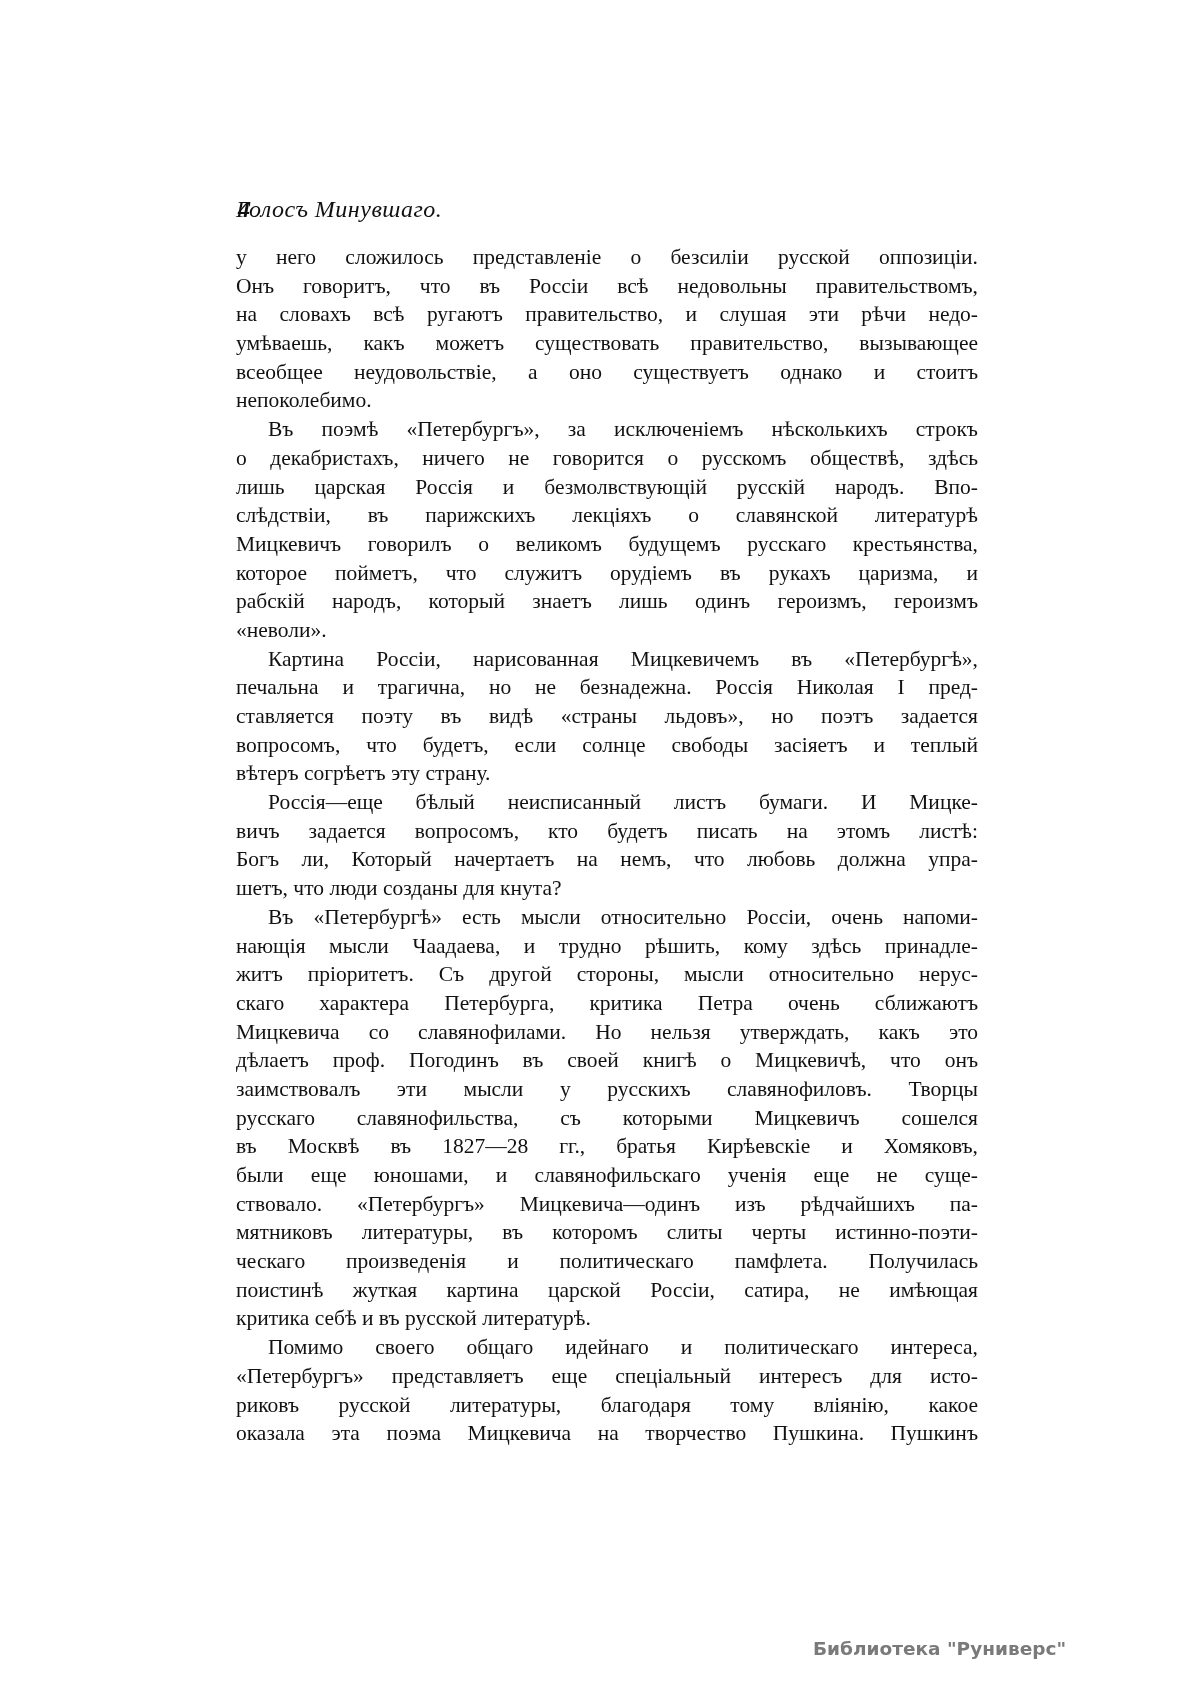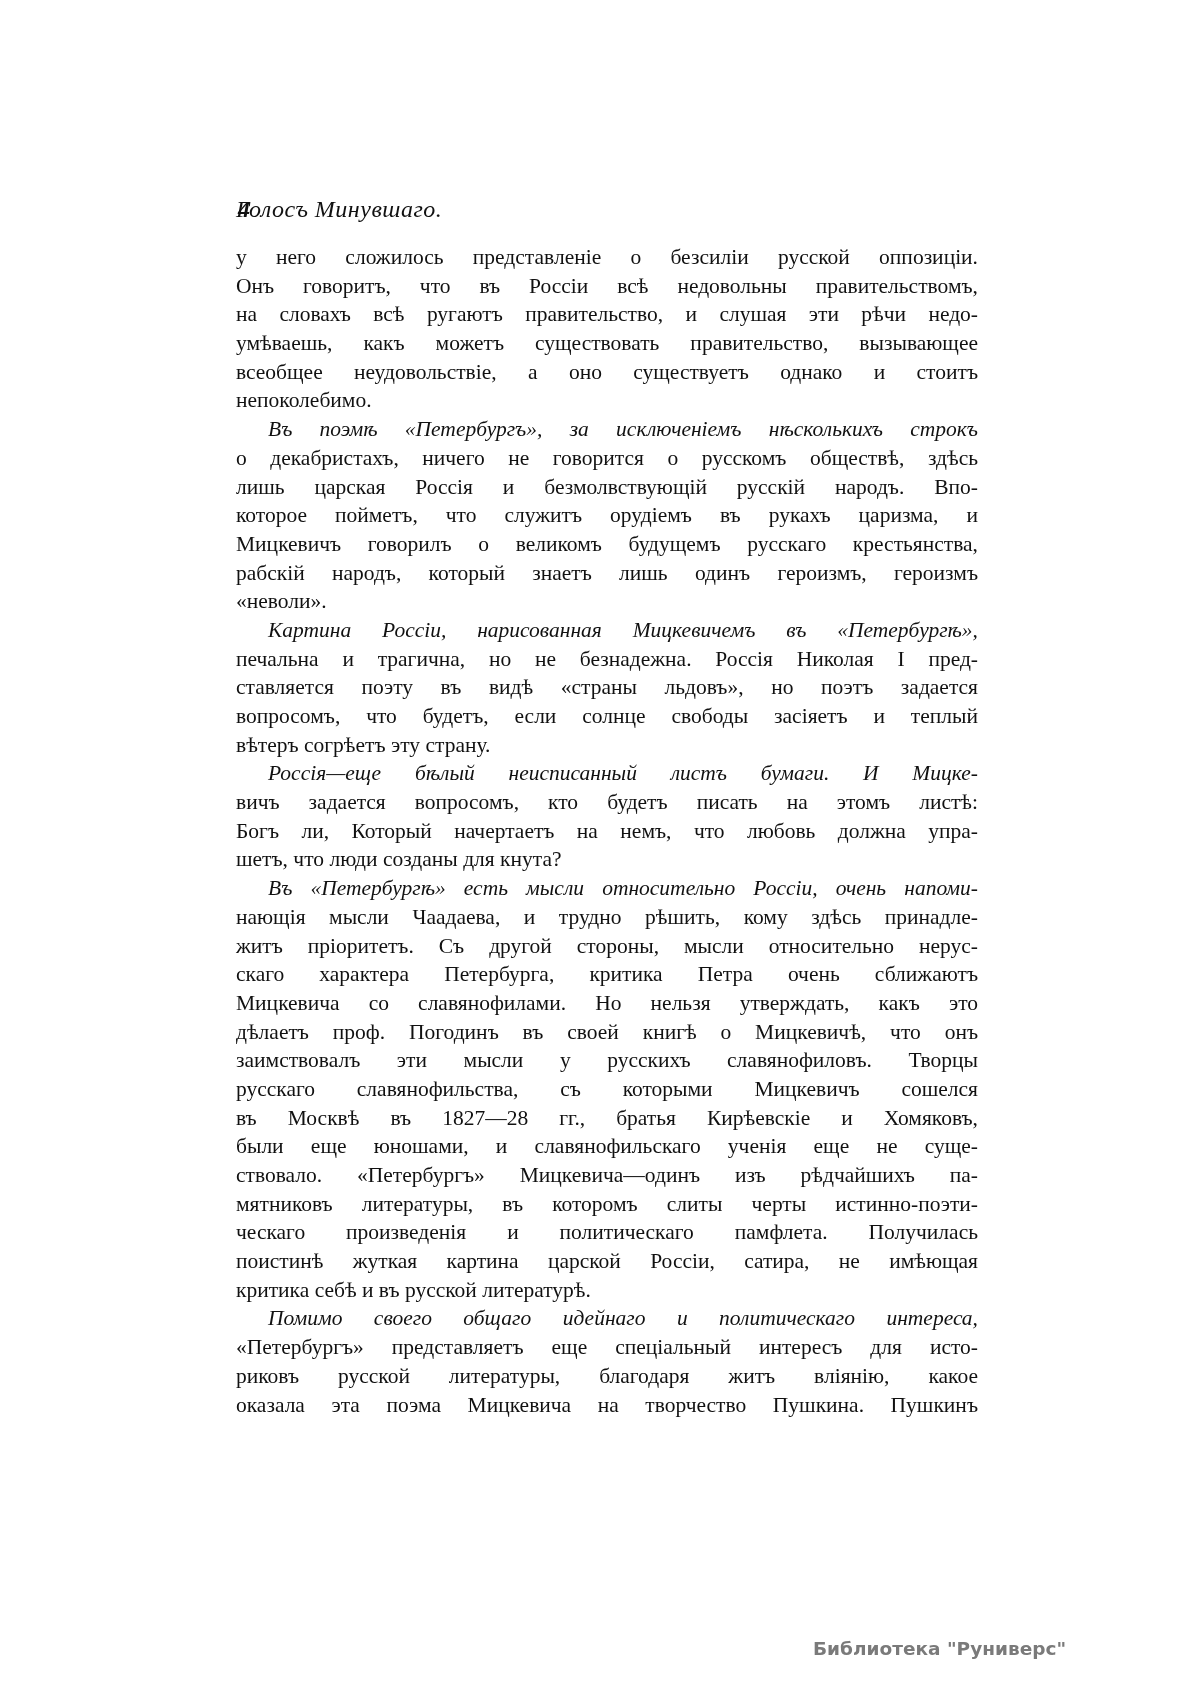--- a/index.html
+++ b/index.html
@@ -53,21 +53,20 @@
     white-space: nowrap;
     text-align: justify;
     text-align-last: justify;
     height: 28.7px;
   }
   .line.last {
     text-align-last: left;
   }
   .line.indent {
     padding-left: 32px;
-    font-style: italic;
   }
   .watermark {
     position: absolute;
     left: 813px;
     top: 1638px;
     font-family: "DejaVu Sans", "Liberation Sans", sans-serif;
     font-weight: bold;
     font-size: 18.5px;
     color: #7a7a7a;
     white-space: nowrap;
@@ -87,22 +86,23 @@
     <span class="line">Онъ говоритъ, что въ Россіи всѣ недовольны правительствомъ,</span>
     <span class="line">на словахъ всѣ ругаютъ правительство, и слушая эти рѣчи недо-</span>
     <span class="line">умѣваешь, какъ можетъ существовать правительство, вызывающее</span>
     <span class="line">всеобщее неудовольствіе, а оно существуетъ однако и стоитъ</span>
     <span class="line last">непоколебимо.</span>
   </div>
   <div>
     <span class="line indent">Въ поэмѣ «Петербургъ», за исключеніемъ нѣсколькихъ строкъ</span>
     <span class="line">о декабристахъ, ничего не говорится о русскомъ обществѣ, здѣсь</span>
     <span class="line">лишь царская Россія и безмолвствующій русскій народъ. Впо-</span>
+    <span class="line">слѣдствіи, въ парижскихъ лекціяхъ о славянской литературѣ</span>
+    <span class="line">Мицкевичъ говорилъ о великомъ будущемъ русскаго крестьянства,</span>
     <span class="line">которое пойметъ, что служитъ орудіемъ въ рукахъ царизма, и</span>
-    <span class="line">Мицкевичъ говорилъ о великомъ будущемъ русскаго крестьянства,</span>
     <span class="line">рабскій народъ, который знаетъ лишь одинъ героизмъ, героизмъ</span>
     <span class="line last">«неволи».</span>
   </div>
   <div>
     <span class="line indent">Картина Россіи, нарисованная Мицкевичемъ въ «Петербургѣ»,</span>
     <span class="line">печальна и трагична, но не безнадежна. Россія Николая I пред-</span>
     <span class="line">ставляется поэту въ видѣ «страны льдовъ», но поэтъ задается</span>
     <span class="line">вопросомъ, что будетъ, если солнце свободы засіяетъ и теплый</span>
     <span class="line last">вѣтеръ согрѣетъ эту страну.</span>
   </div>
@@ -125,18 +125,18 @@
     <span class="line">были еще юношами, и славянофильскаго ученія еще не суще-</span>
     <span class="line">ствовало. «Петербургъ» Мицкевича—одинъ изъ рѣдчайшихъ па-</span>
     <span class="line">мятниковъ литературы, въ которомъ слиты черты истинно-поэти-</span>
     <span class="line">ческаго произведенія и политическаго памфлета. Получилась</span>
     <span class="line">поистинѣ жуткая картина царской Россіи, сатира, не имѣющая</span>
     <span class="line last">критика себѣ и въ русской литературѣ.</span>
   </div>
   <div>
     <span class="line indent">Помимо своего общаго идейнаго и политическаго интереса,</span>
     <span class="line">«Петербургъ» представляетъ еще спеціальный интересъ для исто-</span>
-    <span class="line">риковъ русской литературы, благодаря житъ вліянію, какое</span>
+    <span class="line">риковъ русской литературы, благодаря тому вліянію, какое</span>
     <span class="line">оказала эта поэма Мицкевича на творчество Пушкина. Пушкинъ</span>
   </div>
 </div>
 
 <div class="watermark">Библиотека "Руниверс"</div>
 
 </body></html>

